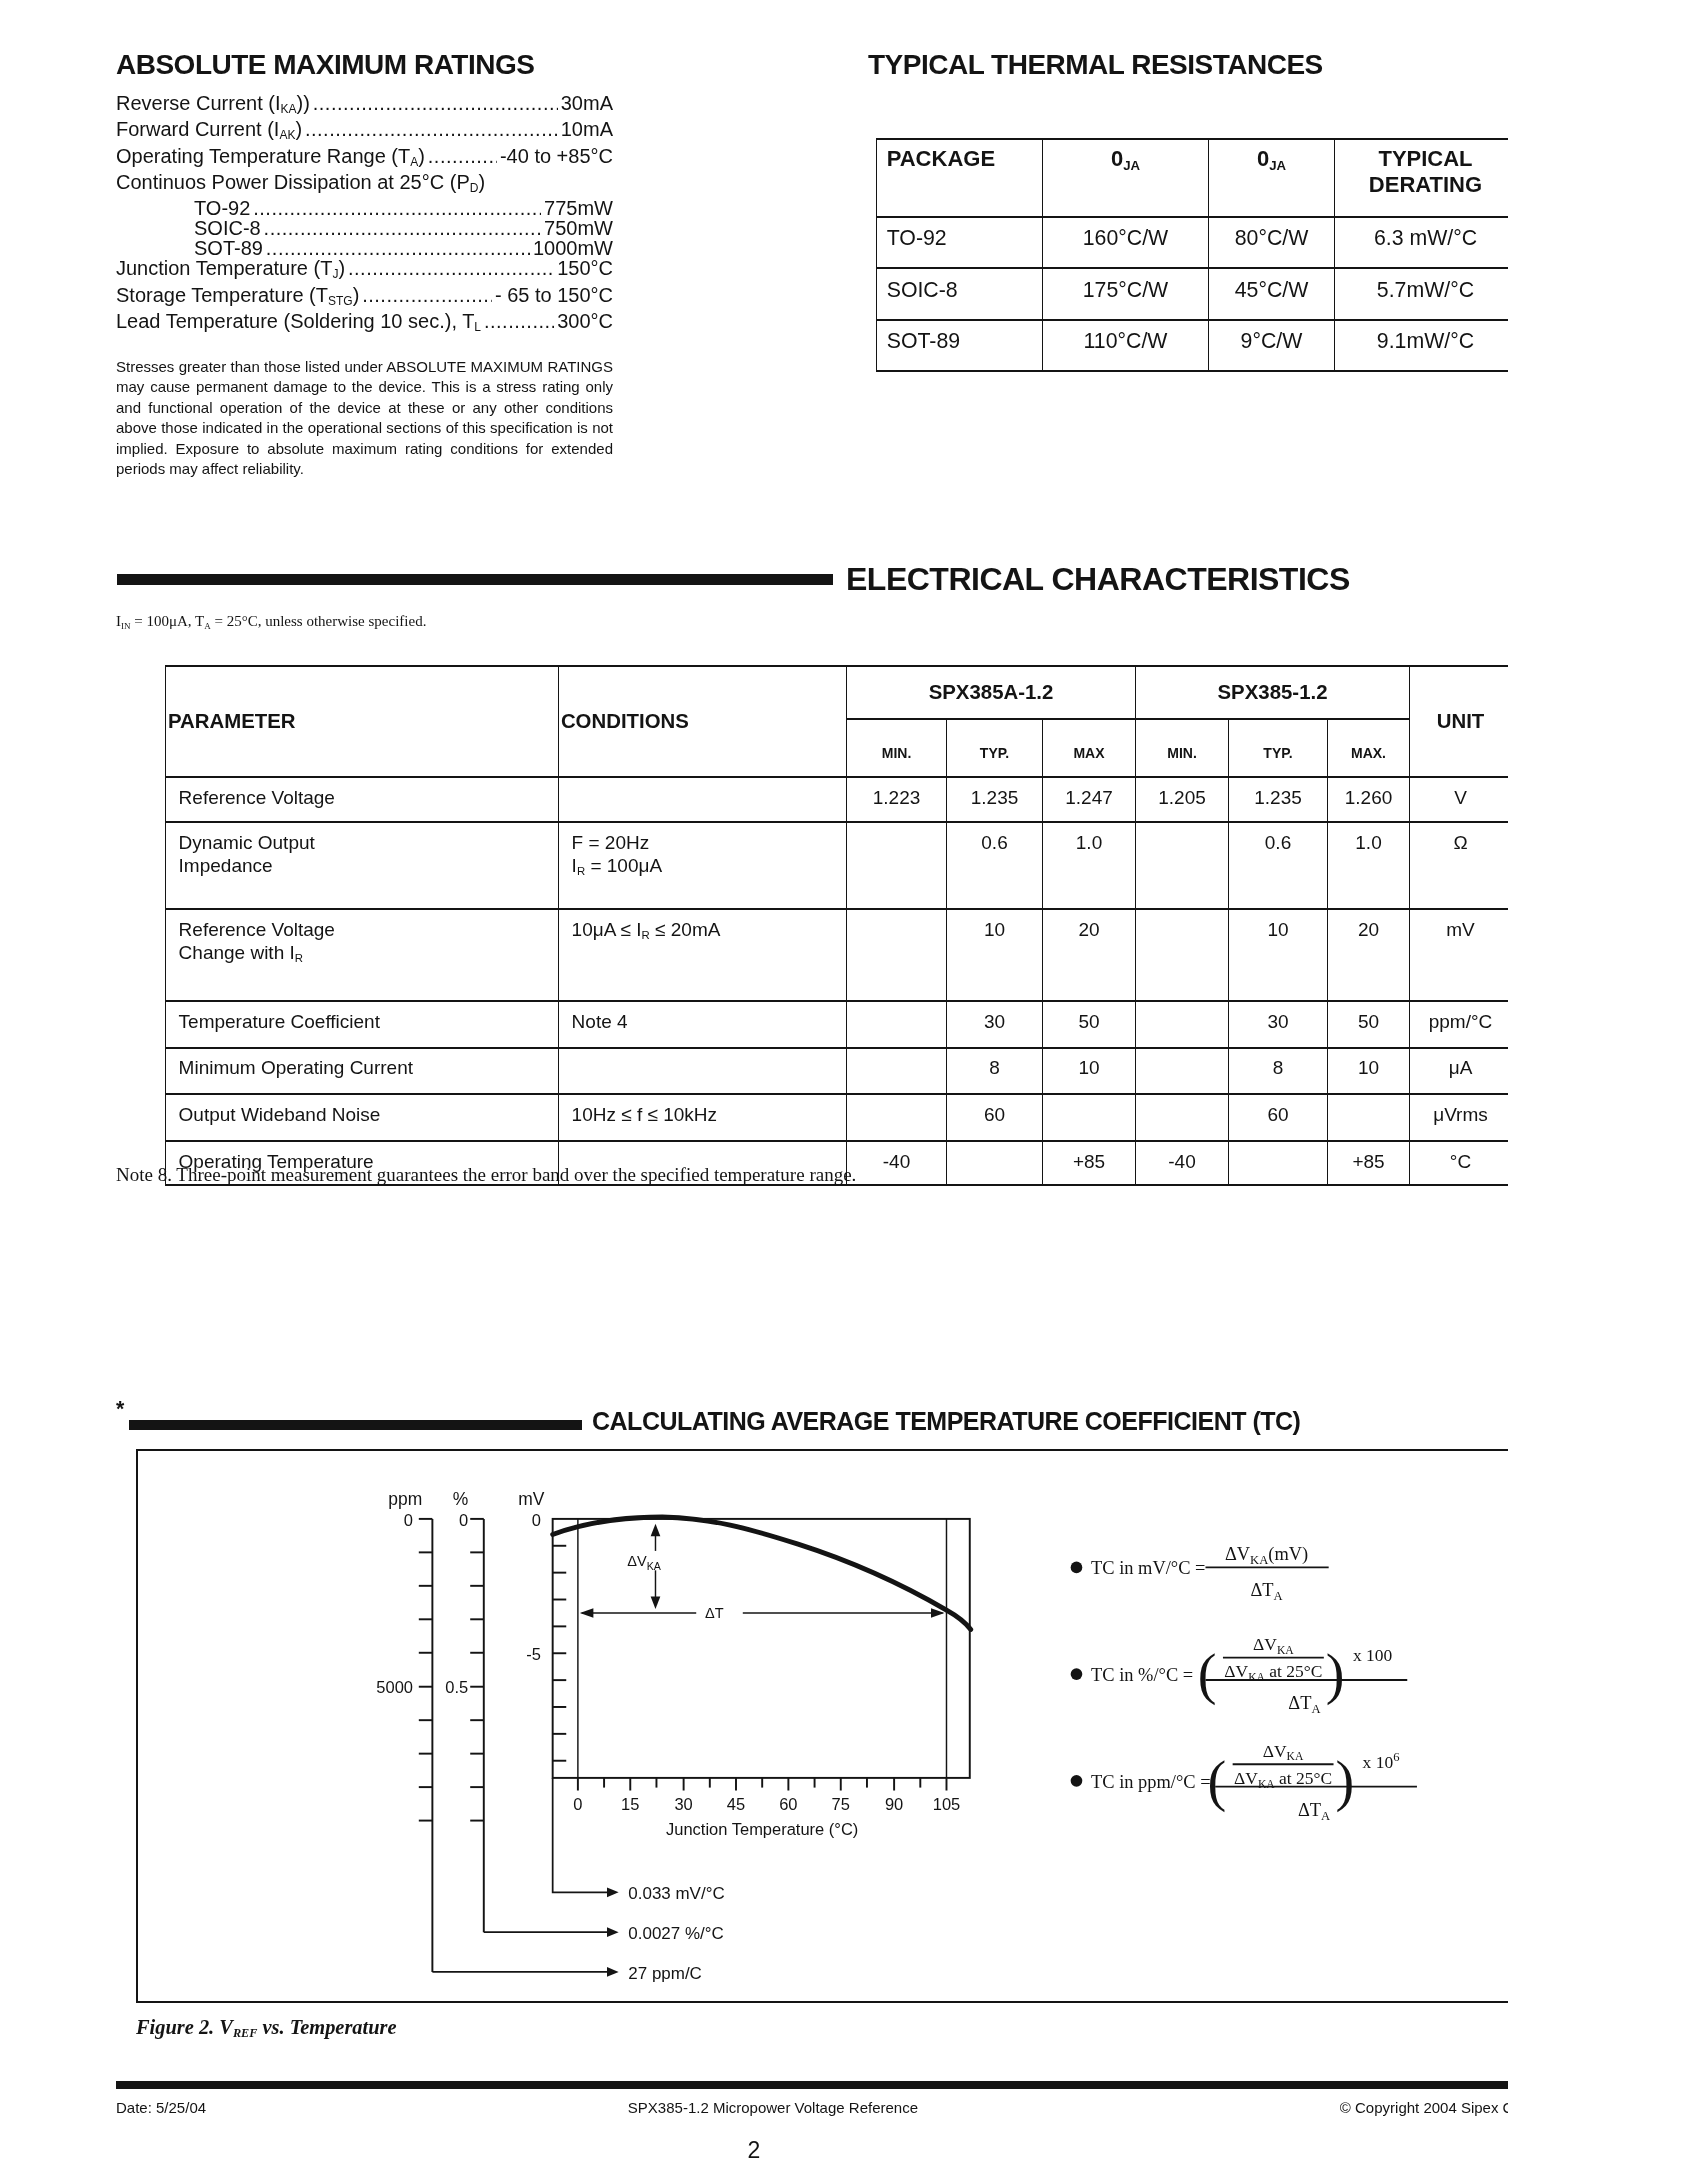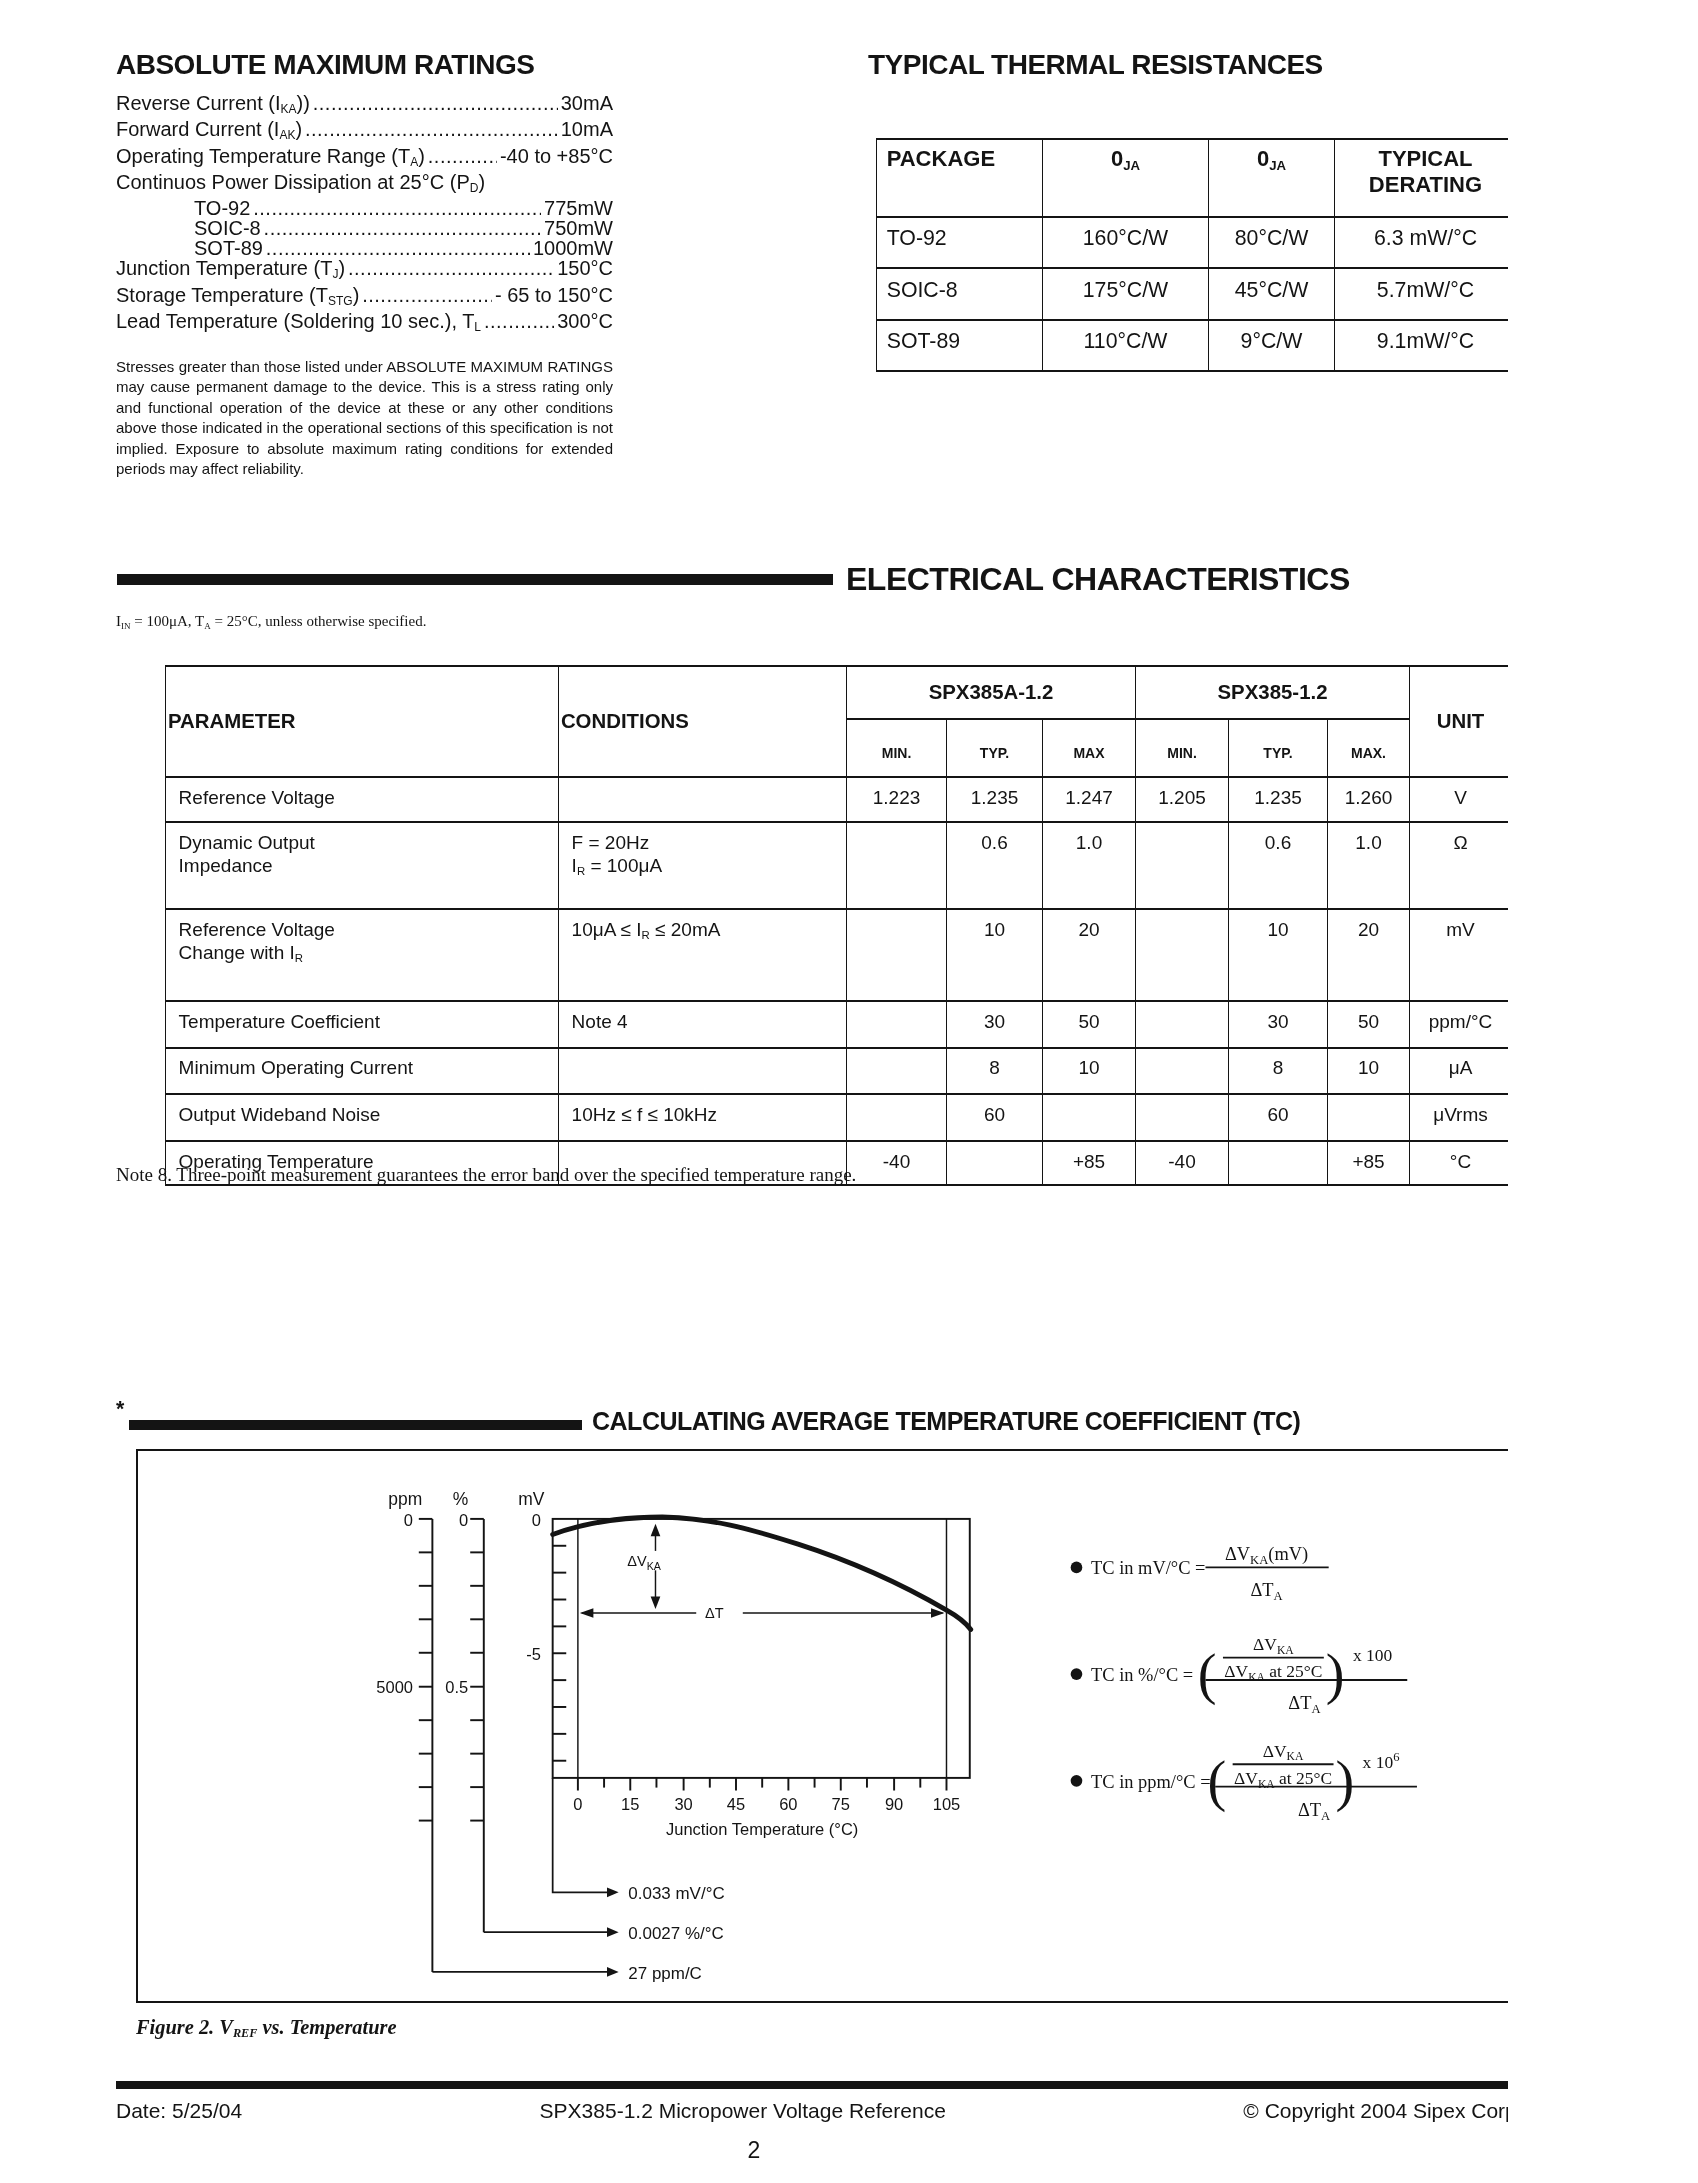--- a/index.html
+++ b/index.html
@@ -49,21 +49,21 @@
 
   
   .tc-star{font-size:21.3px;font-weight:bold;}
   .tc-bar{background:#141414;height:9.7px;}
   .tc-title{font-size:25px;font-weight:bold;letter-spacing:-0.5px;white-space:nowrap;}
   .figbox{border:2.9px solid #141414;}
   .caption{font-size:20.4px;font-weight:bold;font-style:italic;}
 
   
   .foot-bar{background:#141414;height:7.8px;}
-  .foot-row{display:flex;justify-content:space-between;font-size:21px;align-items:flex-end;}
+  .foot-row{display:flex;justify-content:space-between;font-size:15px;align-items:flex-end;}
   .pagenum{width:100%;text-align:center;font-size:23px;}
 
   
   text{fill:#141414;}
   .t-sans{font-family:"Liberation Sans",sans-serif;}
   .t-serif{font-family:"Liberation Serif",serif;}
 </style>
 </head>
 <body>
 

